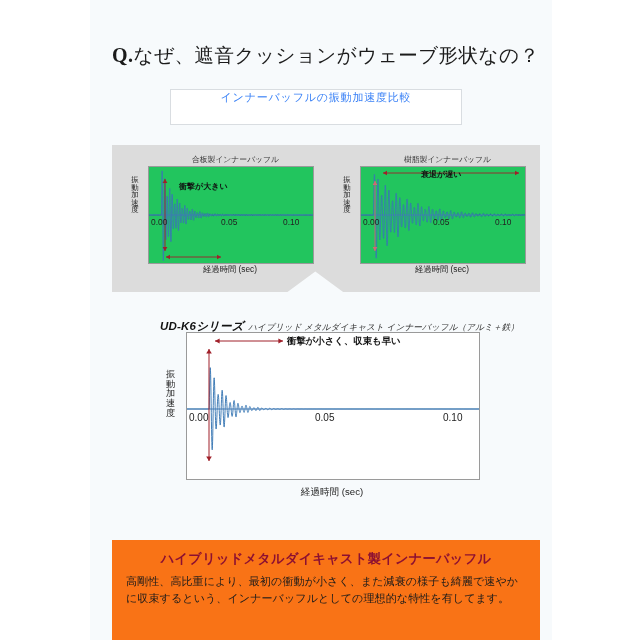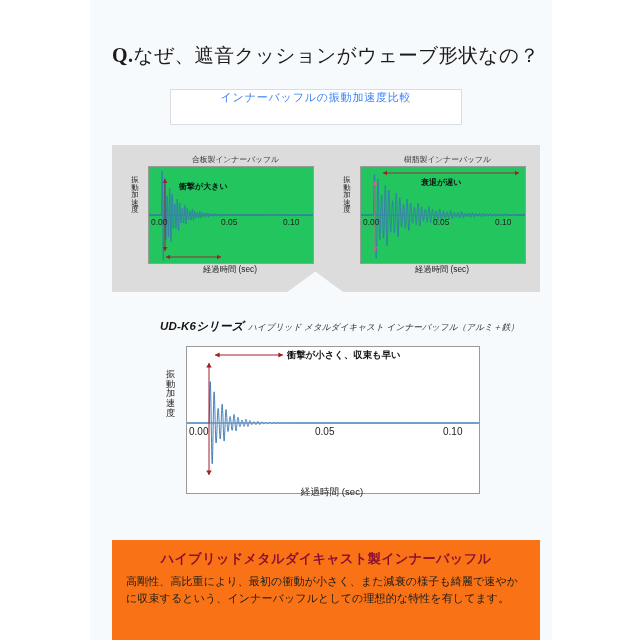--- a/index.html
+++ b/index.html
@@ -56,21 +56,21 @@
     font-size:8.3px;color:#222;
   }
   .mini-tick{position:absolute;font-size:8.4px;color:#222;}
 
   
   .main-wrap{position:absolute;left:70px;top:316px;width:380px;height:200px;}
   .main-title{position:absolute;left:0;top:0;white-space:nowrap;font-style:italic;}
   .main-title .model{font-size:11.5px;font-weight:bold;color:#111;letter-spacing:.2px;}
   .main-title .desc{font-size:8.6px;color:#333;letter-spacing:.1px;}
   .main-plot{
-    position:absolute;left:26px;top:30px;width:292px;height:146px;
+    position:absolute;left:26px;top:16px;width:292px;height:146px;
     background:#ffffff;border:1px solid #9a9a9a;overflow:hidden;
   }
   .main-ylab{
     position:absolute;left:4px;top:54px;width:13px;
     font-size:9.2px;color:#222;line-height:1.05;text-align:center;
   }
   .main-xlab{
     position:absolute;left:26px;top:170px;width:292px;text-align:center;
     font-size:9.6px;color:#222;
   }
@@ -139,21 +139,21 @@
           <svg width="164" height="96" viewBox="0 0 164 96">
             <line x1="0" y1="48" x2="164" y2="48" stroke="#4a7fb5" stroke-width="1"></line>
             <path id="wave-b" fill="none" stroke="#3a78b4" stroke-width="0.9" d="M0.00 48.00 L0.07 48.00 L0.15 48.00 L0.22 48.00 L0.30 48.00 L0.37 48.00 L0.45 48.00 L0.52 48.00 L0.60 48.00 L0.67 48.00 L0.75 48.00 L0.82 48.00 L0.89 48.00 L0.97 48.00 L1.04 48.00 L1.12 48.00 L1.19 48.00 L1.27 48.00 L1.34 48.00 L1.42 48.00 L1.49 48.00 L1.57 48.00 L1.64 48.00 L1.71 48.00 L1.79 48.00 L1.86 48.00 L1.94 48.00 L2.01 48.00 L2.09 48.00 L2.16 48.00 L2.24 48.00 L2.31 48.00 L2.39 48.00 L2.46 48.00 L2.53 48.00 L2.61 48.00 L2.68 48.00 L2.76 48.00 L2.83 48.00 L2.91 48.00 L2.98 48.00 L3.06 48.00 L3.13 48.00 L3.21 48.00 L3.28 48.00 L3.35 48.00 L3.43 48.00 L3.50 48.00 L3.58 48.00 L3.65 48.00 L3.73 48.00 L3.80 48.00 L3.88 48.00 L3.95 48.00 L4.03 48.00 L4.10 48.00 L4.17 48.00 L4.25 48.00 L4.32 48.00 L4.40 48.00 L4.47 48.00 L4.55 48.00 L4.62 48.00 L4.70 48.00 L4.77 48.00 L4.85 48.00 L4.92 48.00 L4.99 48.00 L5.07 48.00 L5.14 48.00 L5.22 48.00 L5.29 48.00 L5.37 48.00 L5.44 48.00 L5.52 48.00 L5.59 48.00 L5.67 48.00 L5.74 48.00 L5.81 48.00 L5.89 48.00 L5.96 48.00 L6.04 48.00 L6.11 48.00 L6.19 48.00 L6.26 48.00 L6.34 48.00 L6.41 48.00 L6.49 48.00 L6.56 48.00 L6.63 48.00 L6.71 48.00 L6.78 48.00 L6.86 48.00 L6.93 48.00 L7.01 48.00 L7.08 48.00 L7.16 48.00 L7.23 48.00 L7.31 48.00 L7.38 48.00 L7.45 48.00 L7.53 48.00 L7.60 48.00 L7.68 48.00 L7.75 48.00 L7.83 48.00 L7.90 48.00 L7.98 48.00 L8.05 48.00 L8.13 48.00 L8.20 48.00 L8.27 48.00 L8.35 48.00 L8.42 48.00 L8.50 48.00 L8.57 48.00 L8.65 48.00 L8.72 48.00 L8.80 48.00 L8.87 48.00 L8.95 48.00 L9.02 48.00 L9.09 48.00 L9.17 48.00 L9.24 48.00 L9.32 48.00 L9.39 48.00 L9.47 48.00 L9.54 48.00 L9.62 48.00 L9.69 48.00 L9.77 48.00 L9.84 48.00 L9.91 48.00 L9.99 48.00 L10.06 48.00 L10.14 48.00 L10.21 48.00 L10.29 48.00 L10.36 48.00 L10.44 48.00 L10.51 48.00 L10.59 48.00 L10.66 48.00 L10.73 48.00 L10.81 48.00 L10.88 48.00 L10.96 48.00 L11.03 48.00 L11.11 48.00 L11.18 48.00 L11.26 48.00 L11.33 48.00 L11.41 48.00 L11.48 48.00 L11.55 48.00 L11.63 48.00 L11.70 48.00 L11.78 48.00 L11.85 48.00 L11.93 48.00 L12.00 48.00 L12.08 48.00 L12.15 48.00 L12.23 48.00 L12.30 48.00 L12.37 48.00 L12.45 48.00 L12.52 46.22 L12.60 41.51 L12.67 36.81 L12.75 32.20 L12.82 27.77 L12.90 23.60 L12.97 19.76 L13.05 16.33 L13.12 13.39 L13.19 10.98 L13.27 9.17 L13.34 7.99 L13.42 7.49 L13.49 7.66 L13.57 8.53 L13.64 10.09 L13.72 12.32 L13.79 15.19 L13.87 18.65 L13.94 22.65 L14.01 27.12 L14.09 31.99 L14.16 37.17 L14.24 42.57 L14.31 48.10 L14.39 53.66 L14.46 59.14 L14.54 64.46 L14.61 69.51 L14.69 74.21 L14.76 78.46 L14.83 82.19 L14.91 85.34 L14.98 87.85 L15.06 89.68 L15.13 90.79 L15.21 91.16 L15.28 90.81 L15.36 89.72 L15.43 87.93 L15.51 85.48 L15.58 82.42 L15.65 78.79 L15.73 74.68 L15.80 70.17 L15.88 65.33 L15.95 60.26 L16.03 55.06 L16.10 49.81 L16.18 44.61 L16.25 39.55 L16.33 34.72 L16.40 30.20 L16.47 26.07 L16.55 22.39 L16.62 19.22 L16.70 16.60 L16.77 14.57 L16.85 13.15 L16.92 12.35 L17.00 12.17 L17.07 12.60 L17.15 13.62 L17.22 15.20 L17.29 17.28 L17.37 19.83 L17.44 22.78 L17.52 26.07 L17.59 29.63 L17.67 33.40 L17.74 37.31 L17.82 41.28 L17.89 45.24 L17.97 49.12 L18.04 52.87 L18.11 56.41 L18.19 59.71 L18.26 62.71 L18.34 65.36 L18.41 67.65 L18.49 69.54 L18.56 71.01 L18.64 72.06 L18.71 72.67 L18.79 72.86 L18.86 72.64 L18.93 72.02 L19.01 71.03 L19.08 69.69 L19.16 68.04 L19.23 66.11 L19.31 63.94 L19.38 61.57 L19.46 59.04 L19.53 56.39 L19.61 53.68 L19.68 50.93 L19.75 48.20 L19.83 45.51 L19.90 42.92 L19.98 40.45 L20.05 38.13 L20.13 36.01 L20.20 34.10 L20.28 32.44 L20.35 31.03 L20.43 29.90 L20.50 29.07 L20.57 28.54 L20.65 28.31 L20.72 28.40 L20.80 28.80 L20.87 29.50 L20.95 30.50 L21.02 31.78 L21.10 33.32 L21.17 35.12 L21.25 37.13 L21.32 39.35 L21.39 41.72 L21.47 44.24 L21.54 46.84 L21.62 49.51 L21.69 52.20 L21.77 54.86 L21.84 57.47 L21.92 59.96 L21.99 62.31 L22.07 64.47 L22.14 66.40 L22.21 68.06 L22.29 69.43 L22.36 70.47 L22.44 71.16 L22.51 71.47 L22.59 71.39 L22.66 70.92 L22.74 70.04 L22.81 68.77 L22.89 67.12 L22.96 65.11 L23.03 62.76 L23.11 60.11 L23.18 57.19 L23.26 54.04 L23.33 50.73 L23.41 47.30 L23.48 43.81 L23.56 40.33 L23.63 36.90 L23.71 33.60 L23.78 30.49 L23.85 27.62 L23.93 25.05 L24.00 22.83 L24.08 21.01 L24.15 19.62 L24.23 18.70 L24.30 18.26 L24.38 18.33 L24.45 18.91 L24.53 20.00 L24.60 21.57 L24.67 23.61 L24.75 26.09 L24.82 28.97 L24.90 32.19 L24.97 35.70 L25.05 39.44 L25.12 43.35 L25.20 47.35 L25.27 51.37 L25.35 55.35 L25.42 59.21 L25.49 62.87 L25.57 66.29 L25.64 69.38 L25.72 72.11 L25.79 74.42 L25.87 76.27 L25.94 77.63 L26.02 78.48 L26.09 78.80 L26.17 78.60 L26.24 77.88 L26.31 76.66 L26.39 74.96 L26.46 72.83 L26.54 70.30 L26.61 67.42 L26.69 64.26 L26.76 60.86 L26.84 57.30 L26.91 53.63 L26.99 49.93 L27.06 46.27 L27.13 42.70 L27.21 39.29 L27.28 36.09 L27.36 33.16 L27.43 30.55 L27.51 28.29 L27.58 26.41 L27.66 24.95 L27.73 23.91 L27.81 23.30 L27.88 23.12 L27.95 23.37 L28.03 24.03 L28.10 25.07 L28.18 26.47 L28.25 28.19 L28.33 30.19 L28.40 32.44 L28.48 34.88 L28.55 37.46 L28.63 40.15 L28.70 42.88 L28.77 45.61 L28.85 48.30 L28.92 50.89 L29.00 53.36 L29.07 55.66 L29.15 57.76 L29.22 59.63 L29.30 61.25 L29.37 62.61 L29.45 63.68 L29.52 64.45 L29.59 64.94 L29.67 65.14 L29.74 65.05 L29.82 64.68 L29.89 64.06 L29.97 63.19 L30.04 62.10 L30.12 60.81 L30.19 59.35 L30.27 57.74 L30.34 56.01 L30.41 54.19 L30.49 52.31 L30.56 50.40 L30.64 48.48 L30.71 46.59 L30.79 44.74 L30.86 42.97 L30.94 41.30 L31.01 39.76 L31.09 38.36 L31.16 37.11 L31.23 36.05 L31.31 35.18 L31.38 34.51 L31.46 34.06 L31.53 33.82 L31.61 33.81 L31.68 34.03 L31.76 34.47 L31.83 35.13 L31.91 36.00 L31.98 37.07 L32.05 38.33 L32.13 39.76 L32.20 41.35 L32.28 43.06 L32.35 44.89 L32.43 46.80 L32.50 48.76 L32.58 50.75 L32.65 52.73 L32.73 54.67 L32.80 56.55 L32.87 58.32 L32.95 59.95 L33.02 61.43 L33.10 62.71 L33.17 63.78 L33.25 64.60 L33.32 65.16 L33.40 65.44 L33.47 65.44 L33.55 65.14 L33.62 64.54 L33.69 63.64 L33.77 62.46 L33.84 61.01 L33.92 59.30 L33.99 57.36 L34.07 55.22 L34.14 52.91 L34.22 50.47 L34.29 47.94 L34.37 45.37 L34.44 42.78 L34.51 40.25 L34.59 37.80 L34.66 35.48 L34.74 33.34 L34.81 31.42 L34.89 29.75 L34.96 28.38 L35.04 27.32 L35.11 26.60 L35.19 26.24 L35.26 26.25 L35.33 26.63 L35.41 27.38 L35.48 28.49 L35.56 29.95 L35.63 31.72 L35.71 33.77 L35.78 36.09 L35.86 38.61 L35.93 41.31 L36.01 44.12 L36.08 47.01 L36.15 49.91 L36.23 52.79 L36.30 55.57 L36.38 58.23 L36.45 60.70 L36.53 62.95 L36.60 64.93 L36.68 66.62 L36.75 67.97 L36.83 68.98 L36.90 69.63 L36.97 69.90 L37.05 69.79 L37.12 69.32 L37.20 68.49 L37.27 67.32 L37.35 65.85 L37.42 64.08 L37.50 62.08 L37.57 59.86 L37.65 57.49 L37.72 54.99 L37.79 52.42 L37.87 49.82 L37.94 47.24 L38.02 44.73 L38.09 42.33 L38.17 40.08 L38.24 38.01 L38.32 36.16 L38.39 34.55 L38.47 33.21 L38.54 32.16 L38.61 31.40 L38.69 30.93 L38.76 30.77 L38.84 30.91 L38.91 31.33 L38.99 32.01 L39.06 32.95 L39.14 34.11 L39.21 35.46 L39.29 36.99 L39.36 38.65 L39.43 40.42 L39.51 42.26 L39.58 44.14 L39.66 46.02 L39.73 47.88 L39.81 49.68 L39.88 51.39 L39.96 52.99 L40.03 54.47 L40.11 55.79 L40.18 56.94 L40.25 57.91 L40.33 58.68 L40.40 59.27 L40.48 59.65 L40.55 59.83 L40.63 59.81 L40.70 59.61 L40.78 59.22 L40.85 58.66 L40.93 57.95 L41.00 57.09 L41.07 56.10 L41.15 55.01 L41.22 53.83 L41.30 52.57 L41.37 51.27 L41.45 49.93 L41.52 48.58 L41.60 47.24 L41.67 45.92 L41.75 44.65 L41.82 43.44 L41.89 42.31 L41.97 41.27 L42.04 40.35 L42.12 39.54 L42.19 38.87 L42.27 38.34 L42.34 37.96 L42.42 37.74 L42.49 37.68 L42.57 37.79 L42.64 38.06 L42.71 38.49 L42.79 39.08 L42.86 39.83 L42.94 40.72 L43.01 41.74 L43.09 42.88 L43.16 44.12 L43.24 45.45 L43.31 46.85 L43.39 48.30 L43.46 49.77 L43.53 51.25 L43.61 52.70 L43.68 54.11 L43.76 55.44 L43.83 56.68 L43.91 57.80 L43.98 58.79 L44.06 59.61 L44.13 60.26 L44.21 60.71 L44.28 60.96 L44.35 60.99 L44.43 60.80 L44.50 60.39 L44.58 59.76 L44.65 58.92 L44.73 57.87 L44.80 56.63 L44.88 55.21 L44.95 53.65 L45.03 51.95 L45.10 50.16 L45.17 48.30 L45.25 46.40 L45.32 44.49 L45.40 42.61 L45.47 40.80 L45.55 39.08 L45.62 37.49 L45.70 36.06 L45.77 34.82 L45.85 33.78 L45.92 32.98 L45.99 32.43 L46.07 32.14 L46.14 32.11 L46.22 32.36 L46.29 32.88 L46.37 33.66 L46.44 34.68 L46.52 35.94 L46.59 37.41 L46.67 39.07 L46.74 40.88 L46.81 42.81 L46.89 44.84 L46.96 46.91 L47.04 49.00 L47.11 51.07 L47.19 53.08 L47.26 54.99 L47.34 56.78 L47.41 58.40 L47.49 59.84 L47.56 61.07 L47.63 62.06 L47.71 62.80 L47.78 63.29 L47.86 63.51 L47.93 63.46 L48.01 63.16 L48.08 62.60 L48.16 61.80 L48.23 60.78 L48.31 59.56 L48.38 58.16 L48.45 56.62 L48.53 54.96 L48.60 53.21 L48.68 51.41 L48.75 49.60 L48.83 47.79 L48.90 46.03 L48.98 44.34 L49.05 42.76 L49.13 41.30 L49.20 39.99 L49.27 38.86 L49.35 37.90 L49.42 37.14 L49.50 36.59 L49.57 36.24 L49.65 36.10 L49.72 36.17 L49.80 36.43 L49.87 36.88 L49.95 37.50 L50.02 38.27 L50.09 39.19 L50.17 40.23 L50.24 41.36 L50.32 42.56 L50.39 43.82 L50.47 45.11 L50.54 46.41 L50.62 47.69 L50.69 48.93 L50.77 50.13 L50.84 51.25 L50.91 52.28 L50.99 53.21 L51.06 54.03 L51.14 54.72 L51.21 55.29 L51.29 55.73 L51.36 56.02 L51.44 56.18 L51.51 56.21 L51.59 56.10 L51.66 55.86 L51.73 55.51 L51.81 55.04 L51.88 54.47 L51.96 53.81 L52.03 53.06 L52.11 52.25 L52.18 51.39 L52.26 50.48 L52.33 49.54 L52.41 48.58 L52.48 47.63 L52.55 46.68 L52.63 45.77 L52.70 44.89 L52.78 44.06 L52.85 43.29 L52.93 42.59 L53.00 41.98 L53.08 41.46 L53.15 41.05 L53.23 40.73 L53.30 40.54 L53.37 40.46 L53.45 40.50 L53.52 40.66 L53.60 40.95 L53.67 41.35 L53.75 41.87 L53.82 42.50 L53.90 43.23 L53.97 44.05 L54.05 44.96 L54.12 45.93 L54.19 46.96 L54.27 48.03 L54.34 49.12 L54.42 50.22 L54.49 51.30 L54.57 52.36 L54.64 53.36 L54.72 54.30 L54.79 55.15 L54.87 55.91 L54.94 56.54 L55.01 57.04 L55.09 57.41 L55.16 57.61 L55.24 57.66 L55.31 57.55 L55.39 57.27 L55.46 56.83 L55.54 56.22 L55.61 55.46 L55.69 54.56 L55.76 53.53 L55.83 52.39 L55.91 51.15 L55.98 49.84 L56.06 48.47 L56.13 47.07 L56.21 45.67 L56.28 44.28 L56.36 42.94 L56.43 41.68 L56.51 40.50 L56.58 39.44 L56.65 38.51 L56.73 37.74 L56.80 37.13 L56.88 36.71 L56.95 36.47 L57.03 36.43 L57.10 36.59 L57.18 36.95 L57.25 37.49 L57.33 38.22 L57.40 39.11 L57.47 40.16 L57.55 41.34 L57.62 42.63 L57.70 44.02 L57.77 45.46 L57.85 46.95 L57.92 48.45 L58.00 49.93 L58.07 51.38 L58.15 52.75 L58.22 54.04 L58.29 55.21 L58.37 56.25 L58.44 57.13 L58.52 57.86 L58.59 58.40 L58.67 58.77 L58.74 58.94 L58.82 58.93 L58.89 58.74 L58.97 58.36 L59.04 57.81 L59.11 57.11 L59.19 56.27 L59.26 55.30 L59.34 54.23 L59.41 53.08 L59.49 51.86 L59.56 50.61 L59.64 49.34 L59.71 48.08 L59.79 46.85 L59.86 45.67 L59.93 44.55 L60.01 43.53 L60.08 42.61 L60.16 41.80 L60.23 41.12 L60.31 40.58 L60.38 40.18 L60.46 39.92 L60.53 39.80 L60.61 39.83 L60.68 39.99 L60.75 40.28 L60.83 40.69 L60.90 41.20 L60.98 41.82 L61.05 42.52 L61.13 43.29 L61.20 44.11 L61.28 44.97 L61.35 45.85 L61.43 46.74 L61.50 47.63 L61.57 48.49 L61.65 49.32 L61.72 50.10 L61.80 50.83 L61.87 51.49 L61.95 52.07 L62.02 52.57 L62.10 52.99 L62.17 53.31 L62.25 53.54 L62.32 53.68 L62.39 53.72 L62.47 53.67 L62.54 53.53 L62.62 53.31 L62.69 53.00 L62.77 52.62 L62.84 52.18 L62.92 51.67 L62.99 51.11 L63.07 50.51 L63.14 49.88 L63.21 49.22 L63.29 48.54 L63.36 47.86 L63.44 47.18 L63.51 46.51 L63.59 45.87 L63.66 45.26 L63.74 44.68 L63.81 44.16 L63.89 43.70 L63.96 43.30 L64.03 42.97 L64.11 42.72 L64.18 42.55 L64.26 42.47 L64.33 42.47 L64.41 42.57 L64.48 42.76 L64.56 43.03 L64.63 43.39 L64.71 43.84 L64.78 44.36 L64.85 44.96 L64.93 45.62 L65.00 46.33 L65.08 47.09 L65.15 47.88 L65.23 48.69 L65.30 49.50 L65.38 50.31 L65.45 51.10 L65.53 51.86 L65.60 52.57 L65.67 53.21 L65.75 53.79 L65.82 54.27 L65.90 54.66 L65.97 54.95 L66.05 55.12 L66.12 55.18 L66.20 55.11 L66.27 54.92 L66.35 54.61 L66.42 54.18 L66.49 53.63 L66.57 52.98 L66.64 52.23 L66.72 51.40 L66.79 50.49 L66.87 49.53 L66.94 48.53 L67.02 47.50 L67.09 46.47 L67.17 45.45 L67.24 44.47 L67.31 43.53 L67.39 42.67 L67.46 41.88 L67.54 41.19 L67.61 40.62 L67.69 40.16 L67.76 39.84 L67.84 39.65 L67.91 39.61 L67.99 39.71 L68.06 39.95 L68.13 40.33 L68.21 40.84 L68.28 41.47 L68.36 42.21 L68.43 43.05 L68.51 43.98 L68.58 44.96 L68.66 46.00 L68.73 47.06 L68.81 48.13 L68.88 49.19 L68.95 50.22 L69.03 51.21 L69.10 52.13 L69.18 52.97 L69.25 53.72 L69.33 54.36 L69.40 54.88 L69.48 55.29 L69.55 55.56 L69.63 55.70 L69.70 55.70 L69.77 55.58 L69.85 55.33 L69.92 54.96 L70.00 54.48 L70.07 53.90 L70.15 53.23 L70.22 52.49 L70.30 51.69 L70.37 50.84 L70.45 49.97 L70.52 49.09 L70.59 48.21 L70.67 47.35 L70.74 46.53 L70.82 45.75 L70.89 45.03 L70.97 44.38 L71.04 43.81 L71.12 43.33 L71.19 42.94 L71.27 42.65 L71.34 42.46 L71.41 42.36 L71.49 42.36 L71.56 42.46 L71.64 42.64 L71.71 42.91 L71.79 43.26 L71.86 43.67 L71.94 44.14 L72.01 44.66 L72.09 45.22 L72.16 45.81 L72.23 46.41 L72.31 47.03 L72.38 47.64 L72.46 48.23 L72.53 48.81 L72.61 49.36 L72.68 49.87 L72.76 50.34 L72.83 50.75 L72.91 51.11 L72.98 51.42 L73.05 51.66 L73.13 51.84 L73.20 51.95 L73.28 52.00 L73.35 51.99 L73.43 51.91 L73.50 51.77 L73.58 51.57 L73.65 51.32 L73.73 51.02 L73.80 50.68 L73.87 50.29 L73.95 49.87 L74.02 49.43 L74.10 48.96 L74.17 48.48 L74.25 47.98 L74.32 47.49 L74.40 47.01 L74.47 46.54 L74.55 46.08 L74.62 45.66 L74.69 45.27 L74.77 44.91 L74.84 44.61 L74.92 44.35 L74.99 44.15 L75.07 44.01 L75.14 43.93 L75.22 43.91 L75.29 43.97 L75.37 44.09 L75.44 44.28 L75.51 44.53 L75.59 44.85 L75.66 45.23 L75.74 45.66 L75.81 46.14 L75.89 46.66 L75.96 47.22 L76.04 47.80 L76.11 48.40 L76.19 49.01 L76.26 49.61 L76.33 50.21 L76.41 50.77 L76.48 51.31 L76.56 51.79 L76.63 52.23 L76.71 52.60 L76.78 52.90 L76.86 53.12 L76.93 53.26 L77.01 53.32 L77.08 53.28 L77.15 53.15 L77.23 52.93 L77.30 52.63 L77.38 52.23 L77.45 51.76 L77.53 51.22 L77.60 50.61 L77.68 49.95 L77.75 49.25 L77.83 48.52 L77.90 47.77 L77.97 47.02 L78.05 46.27 L78.12 45.55 L78.20 44.86 L78.27 44.22 L78.35 43.64 L78.42 43.14 L78.50 42.71 L78.57 42.37 L78.65 42.12 L78.72 41.98 L78.79 41.94 L78.87 42.00 L78.94 42.16 L79.02 42.42 L79.09 42.78 L79.17 43.23 L79.24 43.75 L79.32 44.35 L79.39 45.00 L79.47 45.70 L79.54 46.44 L79.61 47.19 L79.69 47.96 L79.76 48.71 L79.84 49.45 L79.91 50.15 L79.99 50.81 L80.06 51.41 L80.14 51.95 L80.21 52.41 L80.29 52.79 L80.36 53.08 L80.43 53.28 L80.51 53.39 L80.58 53.41 L80.66 53.33 L80.73 53.16 L80.81 52.91 L80.88 52.59 L80.96 52.19 L81.03 51.73 L81.11 51.22 L81.18 50.67 L81.25 50.08 L81.33 49.48 L81.40 48.87 L81.48 48.25 L81.55 47.66 L81.63 47.08 L81.70 46.54 L81.78 46.03 L81.85 45.58 L81.93 45.18 L82.00 44.84 L82.07 44.56 L82.15 44.35 L82.22 44.20 L82.30 44.13 L82.37 44.12 L82.45 44.17 L82.52 44.29 L82.60 44.46 L82.67 44.69 L82.75 44.97 L82.82 45.28 L82.89 45.64 L82.97 46.01 L83.04 46.42 L83.12 46.83 L83.19 47.25 L83.27 47.67 L83.34 48.09 L83.42 48.49 L83.49 48.87 L83.57 49.24 L83.64 49.57 L83.71 49.87 L83.79 50.13 L83.86 50.35 L83.94 50.53 L84.01 50.67 L84.09 50.76 L84.16 50.81 L84.24 50.82 L84.31 50.77 L84.39 50.69 L84.46 50.56 L84.53 50.40 L84.61 50.19 L84.68 49.96 L84.76 49.69 L84.83 49.40 L84.91 49.09 L84.98 48.75 L85.06 48.41 L85.13 48.05 L85.21 47.70 L85.28 47.34 L85.35 46.99 L85.43 46.66 L85.50 46.34 L85.58 46.04 L85.65 45.78 L85.73 45.54 L85.80 45.34 L85.88 45.18 L85.95 45.06 L86.03 44.99 L86.10 44.97 L86.17 45.00 L86.25 45.08 L86.32 45.21 L86.40 45.39 L86.47 45.61 L86.55 45.88 L86.62 46.20 L86.70 46.55 L86.77 46.93 L86.85 47.34 L86.92 47.77 L86.99 48.22 L87.07 48.67 L87.14 49.12 L87.22 49.56 L87.29 49.99 L87.37 50.39 L87.44 50.76 L87.52 51.08 L87.59 51.37 L87.67 51.60 L87.74 51.77 L87.81 51.88 L87.89 51.93 L87.96 51.91 L88.04 51.83 L88.11 51.67 L88.19 51.45 L88.26 51.17 L88.34 50.83 L88.41 50.44 L88.49 50.00 L88.56 49.52 L88.63 49.01 L88.71 48.48 L88.78 47.93 L88.86 47.38 L88.93 46.84 L89.01 46.31 L89.08 45.80 L89.16 45.34 L89.23 44.91 L89.31 44.54 L89.38 44.22 L89.45 43.97 L89.53 43.78 L89.60 43.67 L89.68 43.63 L89.75 43.67 L89.83 43.78 L89.90 43.96 L89.98 44.21 L90.05 44.52 L90.13 44.89 L90.20 45.31 L90.27 45.78 L90.35 46.27 L90.42 46.79 L90.50 47.33 L90.57 47.87 L90.65 48.41 L90.72 48.93 L90.80 49.43 L90.87 49.90 L90.95 50.33 L91.02 50.72 L91.09 51.05 L91.17 51.32 L91.24 51.53 L91.32 51.68 L91.39 51.76 L91.47 51.78 L91.54 51.74 L91.62 51.63 L91.69 51.46 L91.77 51.24 L91.84 50.97 L91.91 50.65 L91.99 50.30 L92.06 49.92 L92.14 49.52 L92.21 49.10 L92.29 48.67 L92.36 48.25 L92.44 47.84 L92.51 47.44 L92.59 47.06 L92.66 46.71 L92.73 46.39 L92.81 46.10 L92.88 45.86 L92.96 45.66 L93.03 45.51 L93.11 45.40 L93.18 45.34 L93.26 45.33 L93.33 45.36 L93.41 45.43 L93.48 45.54 L93.55 45.69 L93.63 45.88 L93.70 46.09 L93.78 46.32 L93.85 46.58 L93.93 46.86 L94.00 47.14 L94.08 47.43 L94.15 47.72 L94.23 48.01 L94.30 48.29 L94.37 48.56 L94.45 48.82 L94.52 49.05 L94.60 49.27 L94.67 49.46 L94.75 49.62 L94.82 49.76 L94.90 49.87 L94.97 49.94 L95.05 49.99 L95.12 50.00 L95.19 49.98 L95.27 49.93 L95.34 49.85 L95.42 49.74 L95.49 49.60 L95.57 49.44 L95.64 49.26 L95.72 49.05 L95.79 48.83 L95.87 48.59 L95.94 48.34 L96.01 48.09 L96.09 47.82 L96.16 47.56 L96.24 47.31 L96.31 47.06 L96.39 46.82 L96.46 46.60 L96.54 46.39 L96.61 46.21 L96.69 46.06 L96.76 45.93 L96.83 45.84 L96.91 45.78 L96.98 45.75 L97.06 45.77 L97.13 45.82 L97.21 45.90 L97.28 46.03 L97.36 46.19 L97.43 46.39 L97.51 46.61 L97.58 46.87 L97.65 47.15 L97.73 47.45 L97.80 47.77 L97.88 48.10 L97.95 48.44 L98.03 48.77 L98.10 49.10 L98.18 49.42 L98.25 49.72 L98.33 50.00 L98.40 50.24 L98.47 50.46 L98.55 50.63 L98.62 50.77 L98.70 50.86 L98.77 50.90 L98.85 50.89 L98.92 50.83 L99.00 50.73 L99.07 50.57 L99.15 50.37 L99.22 50.13 L99.29 49.84 L99.37 49.52 L99.44 49.18 L99.52 48.81 L99.59 48.42 L99.67 48.02 L99.74 47.62 L99.82 47.22 L99.89 46.84 L99.97 46.47 L100.04 46.13 L100.11 45.82 L100.19 45.54 L100.26 45.31 L100.34 45.13 L100.41 44.99 L100.49 44.90 L100.56 44.87 L100.64 44.89 L100.71 44.96 L100.79 45.09 L100.86 45.26 L100.93 45.48 L101.01 45.74 L101.08 46.03 L101.16 46.36 L101.23 46.71 L101.31 47.08 L101.38 47.46 L101.46 47.84 L101.53 48.22 L101.61 48.59 L101.68 48.95 L101.75 49.28 L101.83 49.59 L101.90 49.86 L101.98 50.10 L102.05 50.29 L102.13 50.45 L102.20 50.56 L102.28 50.62 L102.35 50.64 L102.43 50.61 L102.50 50.54 L102.57 50.43 L102.65 50.28 L102.72 50.09 L102.80 49.88 L102.87 49.64 L102.95 49.38 L103.02 49.10 L103.10 48.81 L103.17 48.52 L103.25 48.23 L103.32 47.94 L103.39 47.66 L103.47 47.40 L103.54 47.15 L103.62 46.93 L103.69 46.73 L103.77 46.56 L103.84 46.41 L103.92 46.30 L103.99 46.22 L104.07 46.18 L104.14 46.16 L104.21 46.18 L104.29 46.22 L104.36 46.29 L104.44 46.39 L104.51 46.51 L104.59 46.65 L104.66 46.81 L104.74 46.99 L104.81 47.17 L104.89 47.37 L104.96 47.57 L105.03 47.77 L105.11 47.97 L105.18 48.17 L105.26 48.36 L105.33 48.54 L105.41 48.71 L105.48 48.87 L105.56 49.00 L105.63 49.13 L105.71 49.23 L105.78 49.31 L105.85 49.37 L105.93 49.41 L106.00 49.43 L106.08 49.42 L106.15 49.39 L106.23 49.34 L106.30 49.27 L106.38 49.18 L106.45 49.07 L106.53 48.94 L106.60 48.79 L106.67 48.63 L106.75 48.46 L106.82 48.28 L106.90 48.10 L106.97 47.91 L107.05 47.71 L107.12 47.52 L107.20 47.34 L107.27 47.16 L107.35 46.99 L107.42 46.84 L107.49 46.70 L107.57 46.58 L107.64 46.48 L107.72 46.40 L107.79 46.35 L107.87 46.33 L107.94 46.33 L108.02 46.37 L108.09 46.43 L108.17 46.51 L108.24 46.63 L108.31 46.77 L108.39 46.94 L108.46 47.12 L108.54 47.33 L108.61 47.55 L108.69 47.79 L108.76 48.03 L108.84 48.28 L108.91 48.53 L108.99 48.77 L109.06 49.01 L109.13 49.23 L109.21 49.44 L109.28 49.63 L109.36 49.79 L109.43 49.92 L109.51 50.02 L109.58 50.09 L109.66 50.13 L109.73 50.13 L109.81 50.09 L109.88 50.02 L109.95 49.91 L110.03 49.76 L110.10 49.59 L110.18 49.38 L110.25 49.16 L110.33 48.90 L110.40 48.64 L110.48 48.36 L110.55 48.07 L110.63 47.78 L110.70 47.49 L110.77 47.21 L110.85 46.94 L110.92 46.69 L111.00 46.47 L111.07 46.27 L111.15 46.10 L111.22 45.96 L111.30 45.86 L111.37 45.79 L111.45 45.76 L111.52 45.77 L111.59 45.82 L111.67 45.91 L111.74 46.03 L111.82 46.18 L111.89 46.36 L111.97 46.57 L112.04 46.80 L112.12 47.04 L112.19 47.30 L112.27 47.57 L112.34 47.84 L112.41 48.11 L112.49 48.37 L112.56 48.62 L112.64 48.86 L112.71 49.07 L112.79 49.27 L112.86 49.44 L112.94 49.58 L113.01 49.69 L113.09 49.77 L113.16 49.82 L113.23 49.83 L113.31 49.82 L113.38 49.77 L113.46 49.70 L113.53 49.60 L113.61 49.47 L113.68 49.33 L113.76 49.16 L113.83 48.98 L113.91 48.79 L113.98 48.60 L114.05 48.39 L114.13 48.19 L114.20 47.99 L114.28 47.80 L114.35 47.62 L114.43 47.44 L114.50 47.29 L114.58 47.15 L114.65 47.03 L114.73 46.93 L114.80 46.85 L114.87 46.79 L114.95 46.75 L115.02 46.73 L115.10 46.74 L115.17 46.77 L115.25 46.81 L115.32 46.87 L115.40 46.95 L115.47 47.05 L115.55 47.16 L115.62 47.27 L115.69 47.40 L115.77 47.54 L115.84 47.67 L115.92 47.81 L115.99 47.95 L116.07 48.09 L116.14 48.23 L116.22 48.36 L116.29 48.48 L116.37 48.59 L116.44 48.69 L116.51 48.79 L116.59 48.86 L116.66 48.93 L116.74 48.97 L116.81 49.01 L116.89 49.02 L116.96 49.02 L117.04 49.01 L117.11 48.98 L117.19 48.93 L117.26 48.87 L117.33 48.79 L117.41 48.70 L117.48 48.60 L117.56 48.48 L117.63 48.36 L117.71 48.23 L117.78 48.10 L117.86 47.96 L117.93 47.81 L118.01 47.67 L118.08 47.53 L118.15 47.40 L118.23 47.27 L118.30 47.16 L118.38 47.05 L118.45 46.96 L118.53 46.88 L118.60 46.82 L118.68 46.78 L118.75 46.76 L118.83 46.76 L118.90 46.78 L118.97 46.82 L119.05 46.88 L119.12 46.96 L119.20 47.07 L119.27 47.19 L119.35 47.32 L119.42 47.47 L119.50 47.64 L119.57 47.81 L119.65 47.99 L119.72 48.17 L119.79 48.36 L119.87 48.54 L119.94 48.72 L120.02 48.88 L120.09 49.04 L120.17 49.18 L120.24 49.30 L120.32 49.40 L120.39 49.48 L120.47 49.53 L120.54 49.56 L120.61 49.56 L120.69 49.54 L120.76 49.49 L120.84 49.41 L120.91 49.31 L120.99 49.18 L121.06 49.04 L121.14 48.87 L121.21 48.69 L121.29 48.50 L121.36 48.29 L121.43 48.09 L121.51 47.88 L121.58 47.67 L121.66 47.47 L121.73 47.27 L121.81 47.09 L121.88 46.93 L121.96 46.78 L122.03 46.66 L122.11 46.55 L122.18 46.48 L122.25 46.43 L122.33 46.41 L122.40 46.41 L122.48 46.44 L122.55 46.50 L122.63 46.58 L122.70 46.69 L122.78 46.81 L122.85 46.96 L122.93 47.12 L123.00 47.29 L123.07 47.47 L123.15 47.66 L123.22 47.85 L123.30 48.04 L123.37 48.23 L123.45 48.40 L123.52 48.57 L123.60 48.72 L123.67 48.86 L123.75 48.98 L123.82 49.08 L123.89 49.16 L123.97 49.22 L124.04 49.26 L124.12 49.27 L124.19 49.26 L124.27 49.23 L124.34 49.19 L124.42 49.12 L124.49 49.03 L124.57 48.93 L124.64 48.82 L124.71 48.70 L124.79 48.57 L124.86 48.43 L124.94 48.30 L125.01 48.16 L125.09 48.02 L125.16 47.89 L125.24 47.76 L125.31 47.64 L125.39 47.53 L125.46 47.43 L125.53 47.34 L125.61 47.27 L125.68 47.21 L125.76 47.17 L125.83 47.14 L125.91 47.13 L125.98 47.13 L126.06 47.14 L126.13 47.17 L126.21 47.21 L126.28 47.26 L126.35 47.33 L126.43 47.40 L126.50 47.48 L126.58 47.57 L126.65 47.66 L126.73 47.75 L126.80 47.85 L126.88 47.95 L126.95 48.05 L127.03 48.14 L127.10 48.24 L127.17 48.33 L127.25 48.41 L127.32 48.48 L127.40 48.55 L127.47 48.61 L127.55 48.66 L127.62 48.70 L127.70 48.72 L127.77 48.74 L127.85 48.74 L127.92 48.74 L127.99 48.72 L128.07 48.68 L128.14 48.64 L128.22 48.59 L128.29 48.53 L128.37 48.45 L128.44 48.37 L128.52 48.28 L128.59 48.19 L128.67 48.09 L128.74 47.99 L128.81 47.88 L128.89 47.78 L128.96 47.67 L129.04 47.57 L129.11 47.48 L129.19 47.39 L129.26 47.31 L129.34 47.24 L129.41 47.18 L129.49 47.13 L129.56 47.10 L129.63 47.08 L129.71 47.08 L129.78 47.09 L129.86 47.12 L129.93 47.16 L130.01 47.22 L130.08 47.29 L130.16 47.38 L130.23 47.48 L130.31 47.59 L130.38 47.71 L130.45 47.84 L130.53 47.97 L130.60 48.10 L130.68 48.24 L130.75 48.38 L130.83 48.51 L130.90 48.63 L130.98 48.74 L131.05 48.85 L131.13 48.94 L131.20 49.01 L131.27 49.07 L131.35 49.12 L131.42 49.14 L131.50 49.14 L131.57 49.13 L131.65 49.09 L131.72 49.04 L131.80 48.97 L131.87 48.88 L131.95 48.77 L132.02 48.65 L132.09 48.52 L132.17 48.39 L132.24 48.24 L132.32 48.09 L132.39 47.94 L132.47 47.79 L132.54 47.64 L132.62 47.50 L132.69 47.37 L132.77 47.25 L132.84 47.15 L132.91 47.06 L132.99 46.98 L133.06 46.93 L133.14 46.89 L133.21 46.87 L133.29 46.87 L133.36 46.89 L133.44 46.93 L133.51 46.99 L133.59 47.06 L133.66 47.15 L133.73 47.25 L133.81 47.36 L133.88 47.48 L133.96 47.61 L134.03 47.74 L134.11 47.87 L134.18 48.01 L134.26 48.14 L134.33 48.26 L134.41 48.38 L134.48 48.49 L134.55 48.58 L134.63 48.67 L134.70 48.74 L134.78 48.80 L134.85 48.84 L134.93 48.87 L135.00 48.88 L135.08 48.88 L135.15 48.86 L135.23 48.83 L135.30 48.78 L135.37 48.72 L135.45 48.66 L135.52 48.58 L135.60 48.50 L135.67 48.41 L135.75 48.32 L135.82 48.22 L135.90 48.12 L135.97 48.03 L136.05 47.94 L136.12 47.85 L136.19 47.77 L136.27 47.69 L136.34 47.62 L136.42 47.56 L136.49 47.51 L136.57 47.46 L136.64 47.43 L136.72 47.41 L136.79 47.40 L136.87 47.40 L136.94 47.40 L137.01 47.42 L137.09 47.45 L137.16 47.48 L137.24 47.52 L137.31 47.57 L137.39 47.63 L137.46 47.68 L137.54 47.75 L137.61 47.81 L137.69 47.88 L137.76 47.95 L137.83 48.02 L137.91 48.09 L137.98 48.16 L138.06 48.22 L138.13 48.28 L138.21 48.34 L138.28 48.39 L138.36 48.43 L138.43 48.47 L138.51 48.50 L138.58 48.52 L138.65 48.54 L138.73 48.54 L138.80 48.54 L138.88 48.53 L138.95 48.51 L139.03 48.48 L139.10 48.44 L139.18 48.40 L139.25 48.34 L139.33 48.29 L139.40 48.22 L139.47 48.15 L139.55 48.08 L139.62 48.00 L139.70 47.93 L139.77 47.85 L139.85 47.77 L139.92 47.70 L140.00 47.62 L140.07 47.56 L140.15 47.50 L140.22 47.44 L140.29 47.40 L140.37 47.36 L140.44 47.33 L140.52 47.32 L140.59 47.31 L140.67 47.32 L140.74 47.34 L140.82 47.37 L140.89 47.41 L140.97 47.46 L141.04 47.53 L141.11 47.60 L141.19 47.68 L141.26 47.77 L141.34 47.86 L141.41 47.96 L141.49 48.06 L141.56 48.16 L141.64 48.26 L141.71 48.36 L141.79 48.45 L141.86 48.53 L141.93 48.61 L142.01 48.68 L142.08 48.73 L142.16 48.78 L142.23 48.81 L142.31 48.83 L142.38 48.83 L142.46 48.82 L142.53 48.80 L142.61 48.76 L142.68 48.71 L142.75 48.65 L142.83 48.57 L142.90 48.49 L142.98 48.40 L143.05 48.30 L143.13 48.19 L143.20 48.08 L143.28 47.98 L143.35 47.87 L143.43 47.76 L143.50 47.66 L143.57 47.57 L143.65 47.48 L143.72 47.40 L143.80 47.34 L143.87 47.28 L143.95 47.24 L144.02 47.22 L144.10 47.20 L144.17 47.20 L144.25 47.21 L144.32 47.24 L144.39 47.28 L144.47 47.33 L144.54 47.39 L144.62 47.46 L144.69 47.54 L144.77 47.62 L144.84 47.71 L144.92 47.80 L144.99 47.89 L145.07 47.99 L145.14 48.08 L145.21 48.17 L145.29 48.25 L145.36 48.32 L145.44 48.39 L145.51 48.45 L145.59 48.50 L145.66 48.55 L145.74 48.58 L145.81 48.60 L145.89 48.61 L145.96 48.60 L146.03 48.59 L146.11 48.57 L146.18 48.54 L146.26 48.51 L146.33 48.46 L146.41 48.41 L146.48 48.35 L146.56 48.29 L146.63 48.23 L146.71 48.16 L146.78 48.10 L146.85 48.03 L146.93 47.97 L147.00 47.91 L147.08 47.85 L147.15 47.79 L147.23 47.75 L147.30 47.70 L147.38 47.67 L147.45 47.63 L147.53 47.61 L147.60 47.59 L147.67 47.58 L147.75 47.58 L147.82 47.58 L147.90 47.59 L147.97 47.61 L148.05 47.63 L148.12 47.66 L148.20 47.69 L148.27 47.73 L148.35 47.77 L148.42 47.81 L148.49 47.86 L148.57 47.91 L148.64 47.96 L148.72 48.01 L148.79 48.06 L148.87 48.10 L148.94 48.15 L149.02 48.19 L149.09 48.24 L149.17 48.27 L149.24 48.31 L149.31 48.34 L149.39 48.36 L149.46 48.38 L149.54 48.39 L149.61 48.40 L149.69 48.40 L149.76 48.39 L149.84 48.38 L149.91 48.36 L149.99 48.33 L150.06 48.30 L150.13 48.26 L150.21 48.22 L150.28 48.17 L150.36 48.12 L150.43 48.07 L150.51 48.01 L150.58 47.96 L150.66 47.90 L150.73 47.84 L150.81 47.78 L150.88 47.73 L150.95 47.68 L151.03 47.63 L151.10 47.59 L151.18 47.56 L151.25 47.53 L151.33 47.51 L151.40 47.49 L151.48 47.49 L151.55 47.49 L151.63 47.51 L151.70 47.53 L151.77 47.56 L151.85 47.60 L151.92 47.64 L152.00 47.69 L152.07 47.75 L152.15 47.82 L152.22 47.89 L152.30 47.96 L152.37 48.03 L152.45 48.10 L152.52 48.18 L152.59 48.25 L152.67 48.32 L152.74 48.38 L152.82 48.44 L152.89 48.49 L152.97 48.53 L153.04 48.56 L153.12 48.59 L153.19 48.60 L153.27 48.61 L153.34 48.60 L153.41 48.58 L153.49 48.56 L153.56 48.52 L153.64 48.48 L153.71 48.42 L153.79 48.36 L153.86 48.30 L153.94 48.23 L154.01 48.15 L154.09 48.07 L154.16 48.00 L154.23 47.92 L154.31 47.84 L154.38 47.77 L154.46 47.70 L154.53 47.64 L154.61 47.59 L154.68 47.54 L154.76 47.50 L154.83 47.47 L154.91 47.45 L154.98 47.44 L155.05 47.44 L155.13 47.44 L155.20 47.46 L155.28 47.49 L155.35 47.52 L155.43 47.56 L155.50 47.61 L155.58 47.67 L155.65 47.72 L155.73 47.79 L155.80 47.85 L155.87 47.92 L155.95 47.98 L156.02 48.04 L156.10 48.10 L156.17 48.16 L156.25 48.22 L156.32 48.26 L156.40 48.31 L156.47 48.34 L156.55 48.37 L156.62 48.39 L156.69 48.41 L156.77 48.42 L156.84 48.42 L156.92 48.41 L156.99 48.40 L157.07 48.38 L157.14 48.35 L157.22 48.32 L157.29 48.29 L157.37 48.25 L157.44 48.21 L157.51 48.17 L157.59 48.12 L157.66 48.08 L157.74 48.03 L157.81 47.99 L157.89 47.94 L157.96 47.90 L158.04 47.86 L158.11 47.83 L158.19 47.80 L158.26 47.77 L158.33 47.75 L158.41 47.73 L158.48 47.72 L158.56 47.71 L158.63 47.71 L158.71 47.71 L158.78 47.71 L158.86 47.72 L158.93 47.74 L159.01 47.76 L159.08 47.78 L159.15 47.80 L159.23 47.83 L159.30 47.86 L159.38 47.89 L159.45 47.93 L159.53 47.96 L159.60 48.00 L159.68 48.03 L159.75 48.07 L159.83 48.10 L159.90 48.14 L159.97 48.17 L160.05 48.19 L160.12 48.22 L160.20 48.24 L160.27 48.26 L160.35 48.27 L160.42 48.28 L160.50 48.29 L160.57 48.29 L160.65 48.29 L160.72 48.28 L160.79 48.27 L160.87 48.25 L160.94 48.23 L161.02 48.20 L161.09 48.17 L161.17 48.14 L161.24 48.10 L161.32 48.06 L161.39 48.02 L161.47 47.97 L161.54 47.93 L161.61 47.89 L161.69 47.85 L161.76 47.81 L161.84 47.77 L161.91 47.73 L161.99 47.70 L162.06 47.67 L162.14 47.65 L162.21 47.64 L162.29 47.63 L162.36 47.62 L162.43 47.62 L162.51 47.63 L162.58 47.65 L162.66 47.67 L162.73 47.70 L162.81 47.73 L162.88 47.77 L162.96 47.81 L163.03 47.86 L163.11 47.91 L163.18 47.96 L163.25 48.01 L163.33 48.07 L163.40 48.12 L163.48 48.17 L163.55 48.22 L163.63 48.27 L163.70 48.31 L163.78 48.35 L163.85 48.38 L163.93 48.40 L164.00 48.42"></path>
             <line x1="14" y1="14" x2="14" y2="84" stroke="#d06a72" stroke-width="0.9"></line>
             <path d="M14 14 l-2.4 4 h4.8 z" fill="#d06a72"></path>
             <path d="M14 84 l-2.4 -4 h4.8 z" fill="#d06a72"></path>
             <line x1="22" y1="6" x2="158" y2="6" stroke="#a0202a" stroke-width="0.9"></line>
             <path d="M22 6 l4 -2.2 v4.4 z" fill="#a0202a"></path>
             <path d="M158 6 l-4 -2.2 v4.4 z" fill="#a0202a"></path>
           </svg>
-          <div class="annot" style="left:60px;top:10px;">衰退が遅い</div>
+          <div class="annot" style="left:60px;top:2px;">衰退が遅い</div>
           <div class="mini-tick" style="left:2px;top:50px;">0.00</div>
           <div class="mini-tick" style="left:72px;top:50px;">0.05</div>
           <div class="mini-tick" style="left:134px;top:50px;">0.10</div>
         </div>
         <div class="mini-xlab">経過時間 (sec)</div>
       </div>
 
     </div>
 
     <div class="main-wrap">

